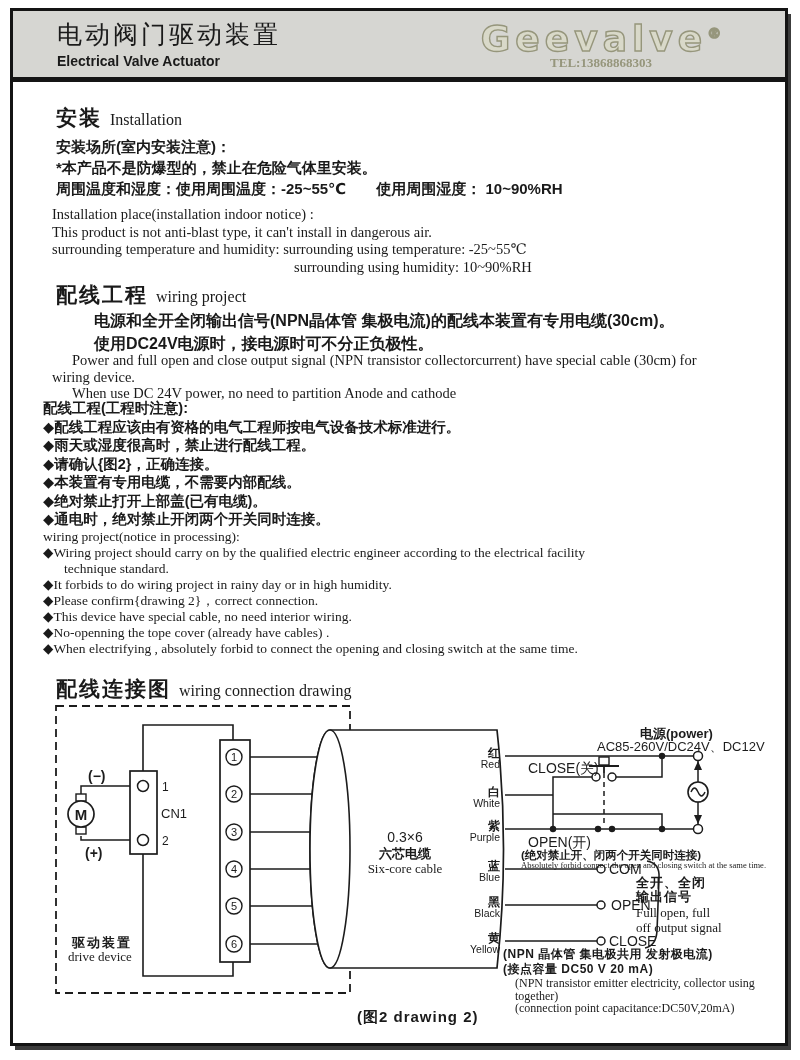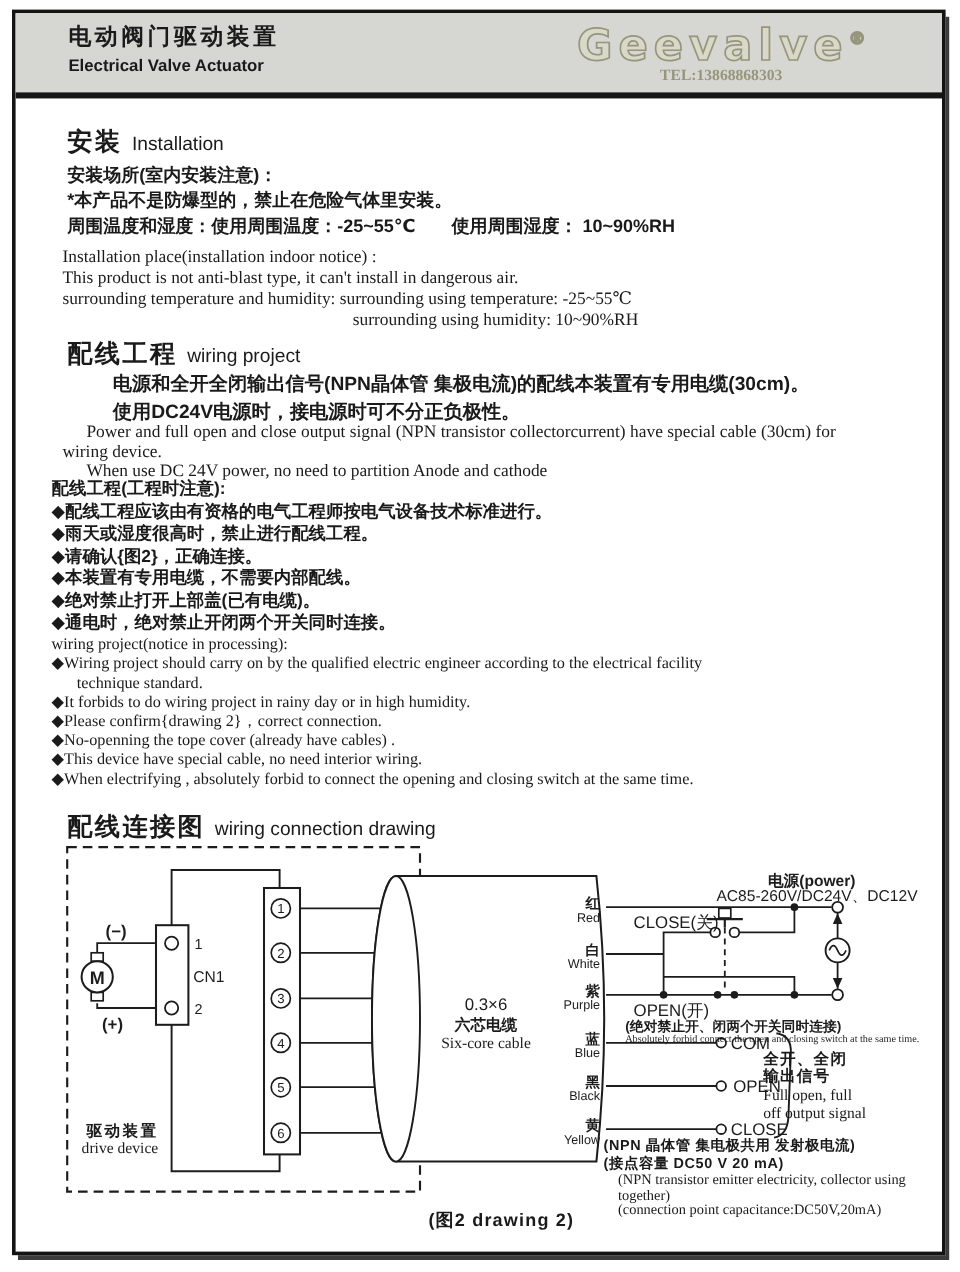--- a/index.html
+++ b/index.html
@@ -11,32 +11,32 @@
   .abs{position:absolute;}
   .page-border{
     position:absolute;left:10px;top:8px;width:772px;height:1032px;
     border:3px solid #141414;box-shadow:4px 5px 0 -1px #3c3c3c;background:#fff;
   }
   .header{
     position:absolute;left:13px;top:11px;width:772px;height:66px;
     background:#d6d6d2;border-bottom:5px solid #151515;
   }
   .hdr-titles{position:absolute;left:44px;top:7px;}
-  .hdr-cn{font-size:19px;font-weight:bold;letter-spacing:3px;}
+  .hdr-cn{font-size:25px;font-weight:normal;letter-spacing:3px;}
   .hdr-en{font-size:14px;font-weight:bold;margin-top:2px;}
   .logo{position:absolute;left:438px;top:4px;width:300px;text-align:center;}
   .brand{
     font-family:"DejaVu Sans",sans-serif;font-size:36px;font-weight:bold;letter-spacing:5px;
     color:#d9d9c9;-webkit-text-stroke:1.4px #96967c;line-height:36px;
   }
   .brand sup{font-size:14px;letter-spacing:0;}
   .tel{font-family:"Liberation Serif","DejaVu Serif",serif;font-size:13px;font-weight:bold;color:#96967c;margin-top:-2px;}
 
   .sec-title{font-size:21px;font-weight:bold;letter-spacing:2px;}
-  .sec-title .en{font-family:Liberation Sans, sans-serif;font-size:16px;font-weight:normal;letter-spacing:0;margin-left:8px;}
+  .sec-title .en{font-family:Liberation Serif, serif;font-size:16px;font-weight:normal;letter-spacing:0;margin-left:8px;}
   .cn-block{font-size:15px;font-weight:600;line-height:21px;}
   .en-block{font-family:"Liberation Serif","DejaVu Serif",serif;font-size:14.5px;line-height:17.5px;}
   .cn-para{font-size:16px;font-weight:700;line-height:23px;}
   .en-para{font-family:"Liberation Serif","DejaVu Serif",serif;font-size:14.5px;line-height:16.5px;}
   .indent1{padding-left:20px;}
   .cn-notes{font-size:14.5px;font-weight:600;line-height:18.5px;}
   .en-notes{font-family:"Liberation Serif","DejaVu Serif",serif;font-size:13.5px;line-height:16px;}
   .wrapline{padding-left:21px;}
   .humid-ind{padding-left:242px;}
 
@@ -106,22 +106,22 @@
   <div>◆绝对禁止打开上部盖(已有电缆)。</div>
   <div>◆通电时，绝对禁止开闭两个开关同时连接。</div>
 </div>
 
 <div class="abs en-notes" style="left:43px;top:529px;">
   <div>wiring project(notice in processing):</div>
   <div>◆Wiring project should carry on by the qualified electric engineer according to the electrical facility</div>
   <div class="wrapline">technique standard.</div>
   <div>◆It forbids to do wiring project in rainy day or in high humidity.</div>
   <div>◆Please confirm{drawing 2}，correct connection.</div>
+  <div>◆This device have special cable, no need interior wiring.</div>
   <div>◆No-openning the tope cover (already have cables) .</div>
-  <div>◆This device have special cable, no need interior wiring.</div>
   <div>◆When electrifying , absolutely forbid to connect the opening and closing switch at the same time.</div>
 </div>
 
 <div class="abs sec-title" style="left:56px;top:675px;">
   <span>配线连接图</span><span class="en">wiring connection drawing</span>
 </div>
 
 <svg viewBox="0 700 800 312" style="position:absolute;left:0;top:700px;width:800px;height:312px;">
 
   <rect x="56" y="706" width="294" height="287" fill="none" stroke="#1c1c1c" stroke-width="1.8" stroke-dasharray="8,5"></rect>

